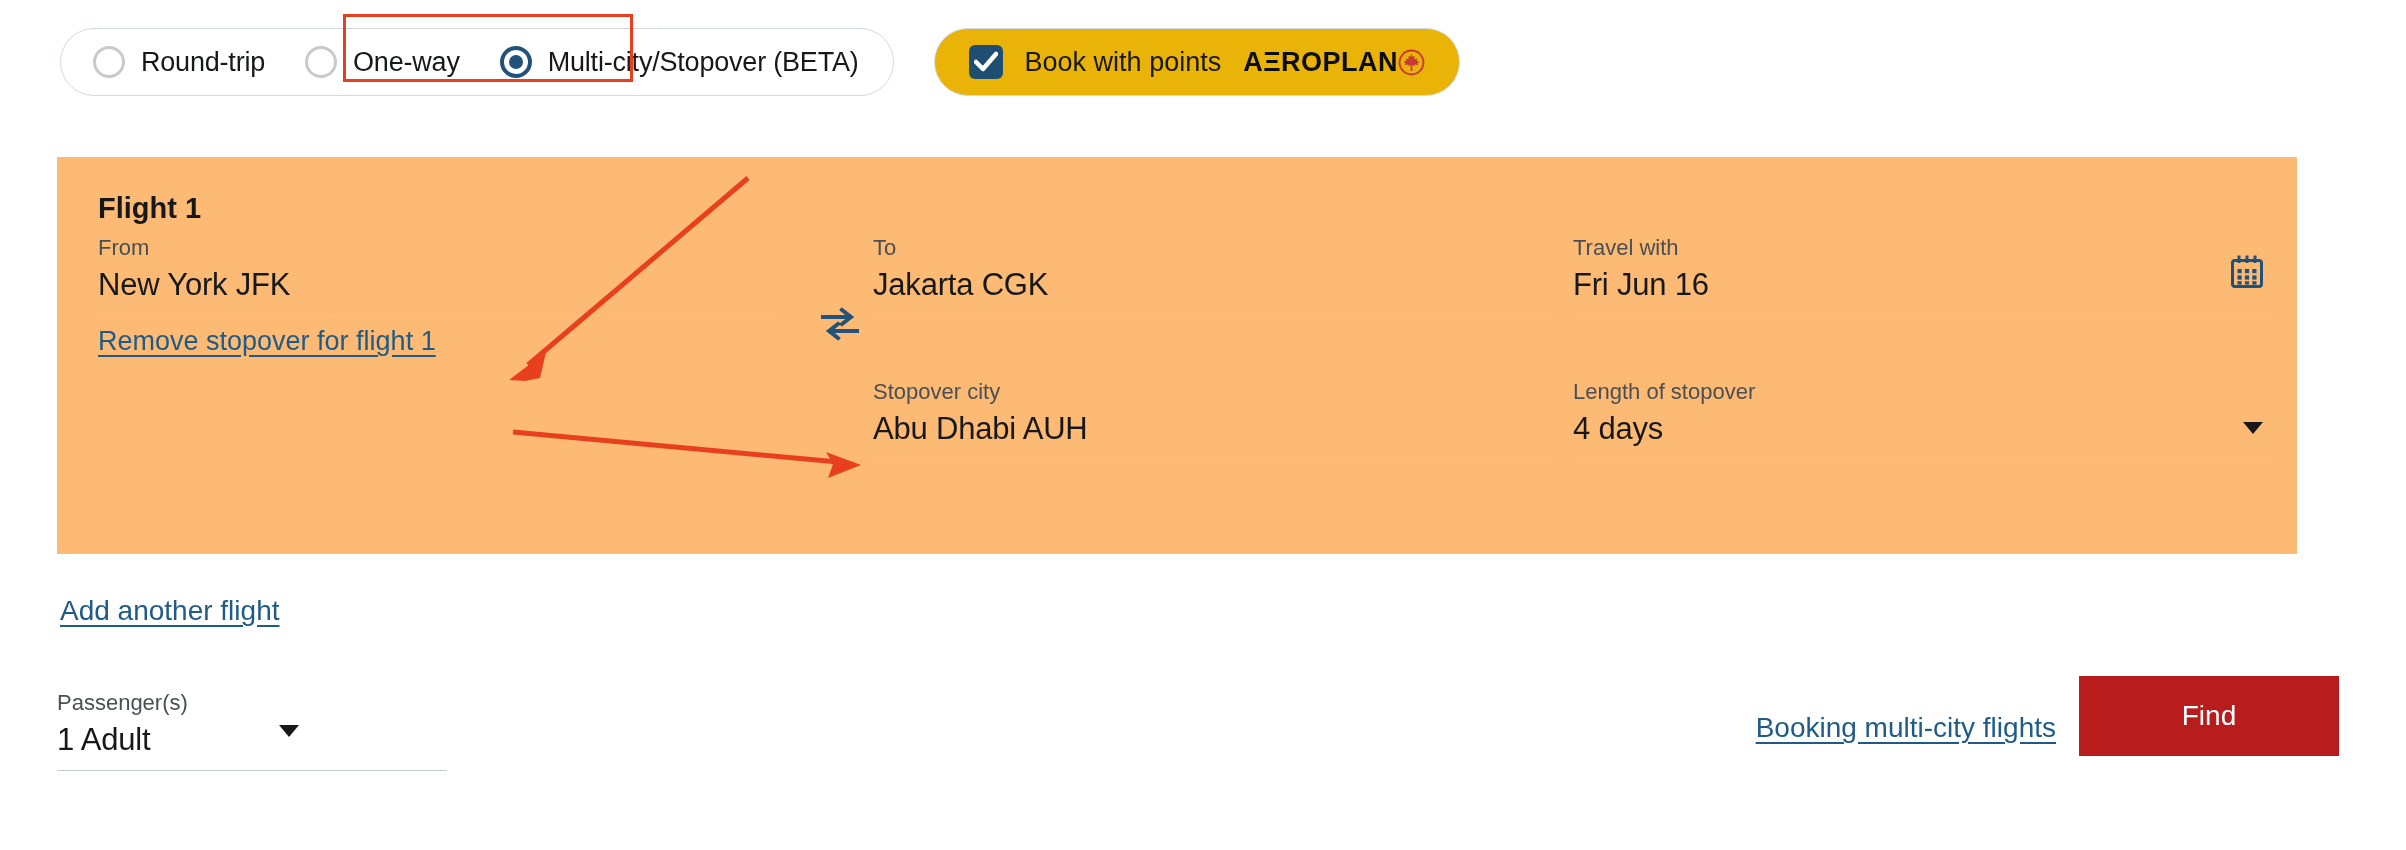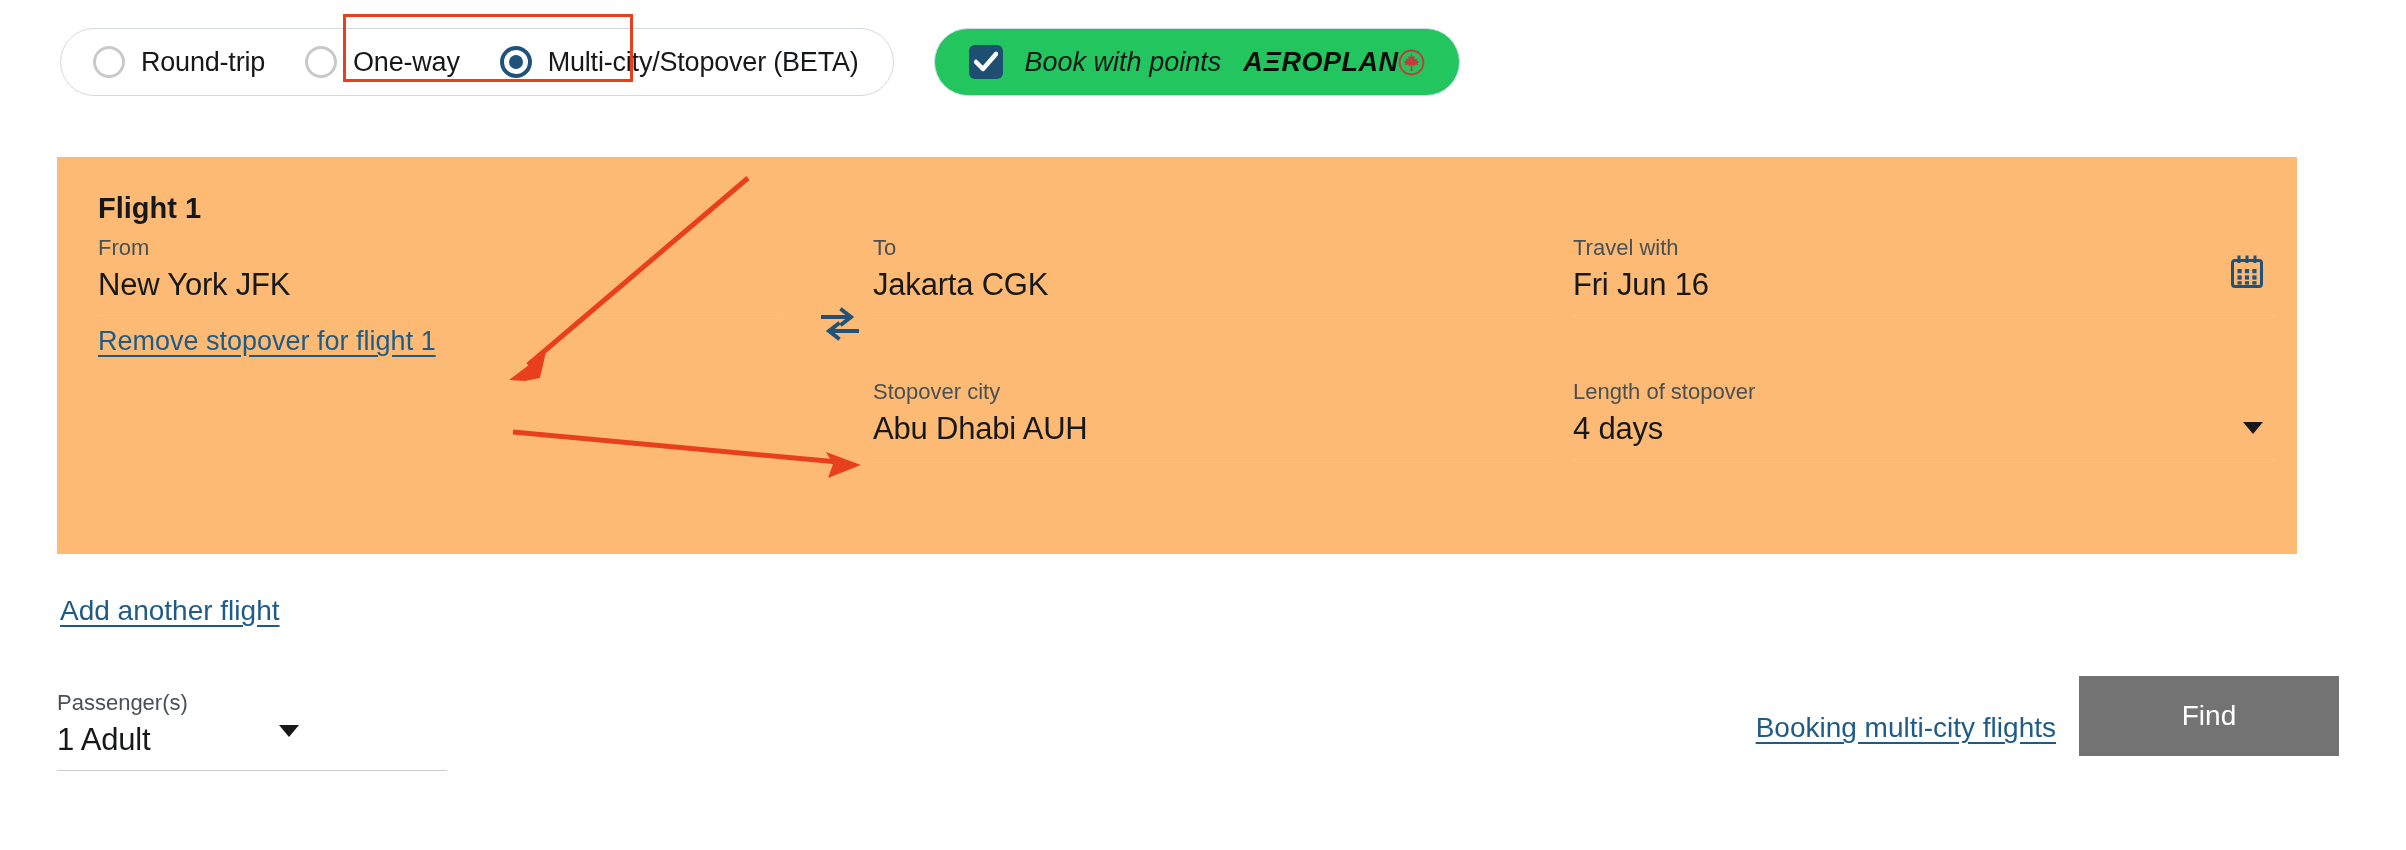--- a/index.html
+++ b/index.html
@@ -47,26 +47,25 @@
     position: absolute;
     left: 343px; top: 14px; width: 290px; height: 68px;
     border: 3px solid #e8401f;
     pointer-events: none;
   }
 
   
   .points-pill {
     display: flex; align-items: center; gap: 22px;
     border: 1px solid #cfdde8;
-    background: #22c55e;
+    background: #eab308;
     border-radius: 46px;
     height: 68px;
     padding: 16px 34px;
     cursor: pointer;
-    font-style: italic;
   }
   .checkbox {
     width: 34px; height: 34px; border-radius: 6px; background: #1f4e73;
     position: relative; flex: 0 0 auto;
   }
   .checkbox svg { position: absolute; left: 5px; top: 6px; }
   .points-label { font-size: 27px; color: #16181a; white-space: nowrap; }
   .aeroplan-wrap { display: flex; align-items: center; gap: 0; }
   .aeroplan { font-size: 27px; font-weight: 700; letter-spacing: .5px; color: #0b0d0f; }
   .leaf-roundel { width: 27px; height: 27px; flex: 0 0 auto; }
@@ -111,21 +110,21 @@
     position: absolute; left: 57px; top: 690px; width: 390px;
   }
   .booking-link {
     position: absolute; right: 350px; top: 712px;
     font-size: 28px; color: #1f5b86; text-decoration: underline;
     text-underline-offset: 5px; cursor: pointer; white-space: nowrap; text-align: center;
   }
   .find-btn {
     position: absolute; left: 2079px; top: 676px;
     width: 260px; height: 80px;
-    background: #737373; color: #fff;
+    background: #b91c1c; color: #fff;
     font-size: 28px; border: none; cursor: pointer;
     display: flex; align-items: center; justify-content: center;
     font-family: "Liberation Sans", sans-serif;
   }
 
   
   .annot { position: absolute; left: 0; top: 0; width: 2406px; height: 850px;
            pointer-events: none; }
 </style>
 </head>

